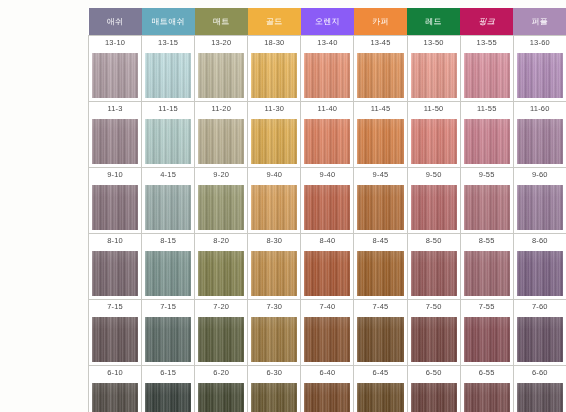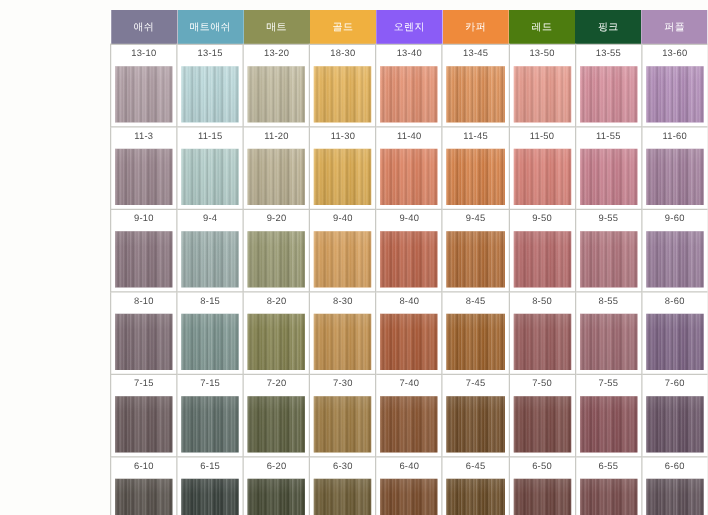--- a/index.html
+++ b/index.html
@@ -117,22 +117,22 @@
           <col>
       </colgroup>
       <thead>
         <tr id="header-row">
             <th class="tone-header" style="background: rgb(126, 122, 150);">애쉬</th>
             <th class="tone-header" style="background: rgb(102, 169, 189);">매트애쉬</th>
             <th class="tone-header" style="background: rgb(141, 145, 85);">매트</th>
             <th class="tone-header" style="background: rgb(240, 176, 63); margin-top: 44px;">골드</th>
             <th class="tone-header" style="background: #8b5cf6;">오렌지</th>
             <th class="tone-header" style="background: rgb(239, 138, 59);">카퍼</th>
-            <th class="tone-header" style="background: #4d7c0f;">레드</th>
-            <th class="tone-header" style="background: #14532d;">핑크</th>
+            <th class="tone-header" style="background: #15803d;">레드</th>
+            <th class="tone-header" style="background: #be185d; font-style: italic;">핑크</th>
             <th class="tone-header" style="background: rgb(171, 140, 182); margin-top: 18px;">퍼플</th>
           </tr>
       </thead>
       <tbody id="grid-body">
           <tr>
             <td class="swatch-cell">
               <span class="code-label">13-10</span>
               <div class="swatch" style="background: rgb(180, 161, 168);">
                 <div class="strands"></div>
               </div>
@@ -243,21 +243,21 @@
             </td>
           </tr>
           <tr>
             <td class="swatch-cell">
               <span class="code-label">9-10</span>
               <div class="swatch" style="background: rgb(140, 118, 128);">
                 <div class="strands"></div>
               </div>
             </td>
             <td class="swatch-cell">
-              <span class="code-label">9-4</span>
+              <span class="code-label">4-15</span>
               <div class="swatch" style="background: rgb(156, 176, 173);">
                 <div class="strands"></div>
               </div>
             </td>
             <td class="swatch-cell">
               <span class="code-label">9-20</span>
               <div class="swatch" style="background: rgb(154, 155, 114);">
                 <div class="strands"></div>
               </div>
             </td>

